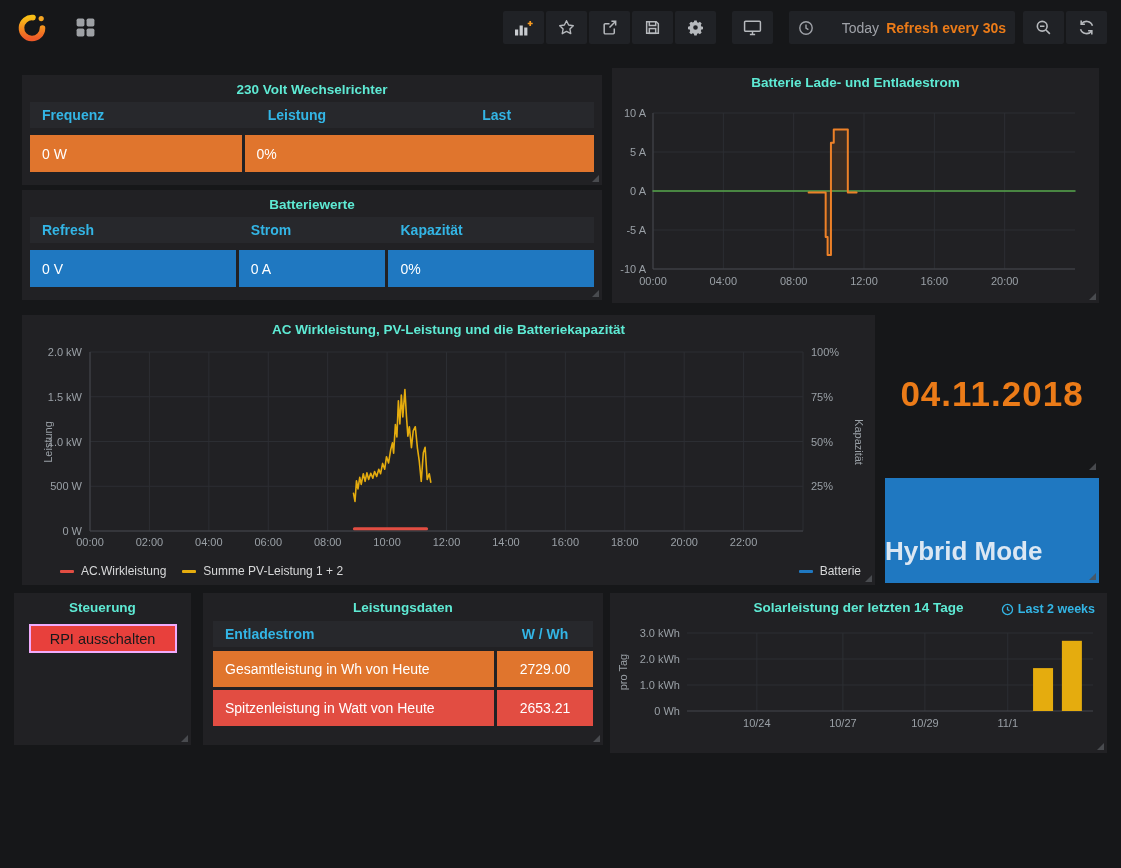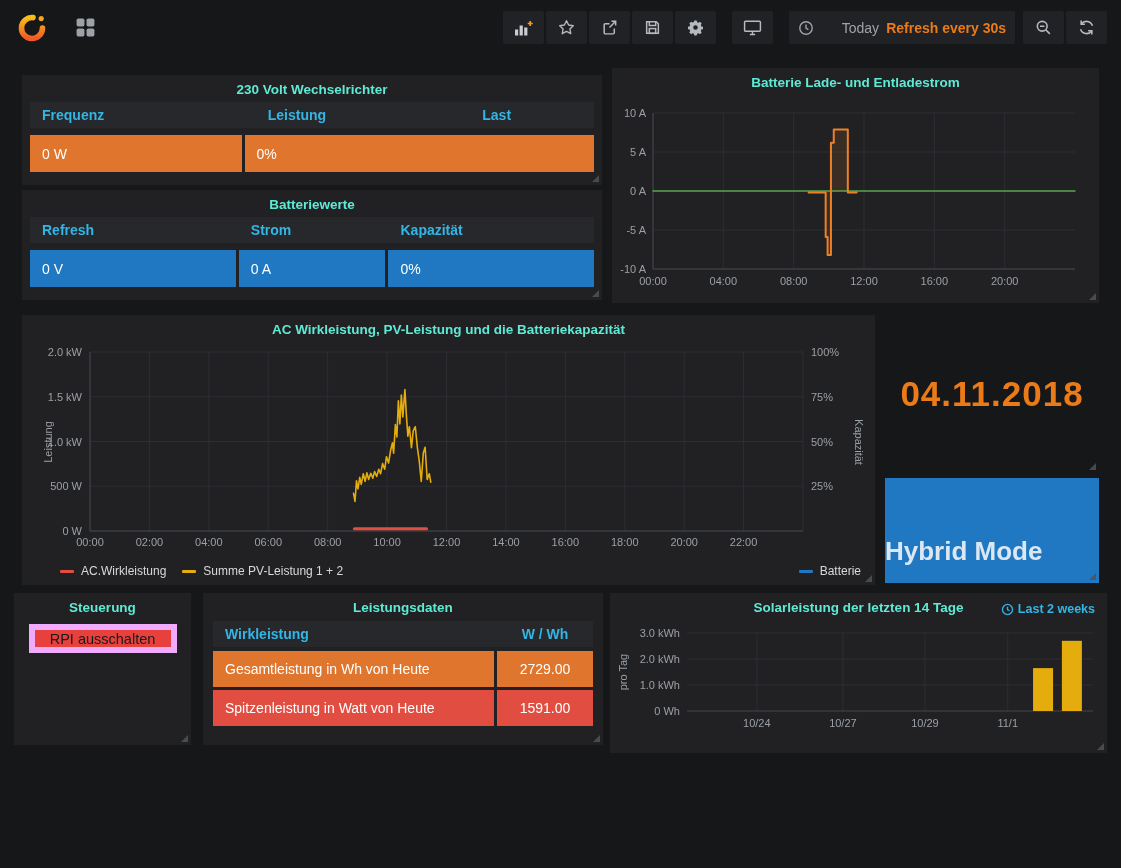--- a/index.html
+++ b/index.html
@@ -45,21 +45,21 @@
   .leg-item.right { margin-left:auto; margin-right:2px; }
   .dash { display:inline-block; width:14px; height:3px; border-radius:1px; margin-right:7px; }
   .dash.red { background:var(--red); } .dash.yellow { background:var(--yellow); } .dash.blue { background:var(--blue); }
   .badge { position:absolute; top:9px; right:12px; font-size:12.5px; font-weight:700; color:var(--header_blue); display:flex; align-items:center; gap:4px; cursor:pointer; z-index:2; }
 
   
   .date-display { display:flex; align-items:center; justify-content:center; height:100%; font-size:35px; font-weight:700; color:var(--brand_orange); letter-spacing:1px; }
   .hybrid { display:flex; align-items:flex-end; justify-content:flex-start; padding-bottom:16px; background:var(--blue); }
   .hybrid-label { font-size:26px; font-weight:700; color:#dbe7f3; }
 
-  .rpi-btn { display:block; margin:9px auto 0; width:148px; height:29px; background:var(--button_red); border:6px solid #f0abfc; color:#18191b; font-size:14.5px; font-family:"Liberation Sans",sans-serif; cursor:pointer; }
+  .rpi-btn { display:block; margin:9px auto 0; width:148px; height:29px; background:var(--button_red); border:2px solid #f0abfc; color:#18191b; font-size:14.5px; font-family:"Liberation Sans",sans-serif; cursor:pointer; }
 
   .ltable { margin:6px 10px 0 10px; }
   .ltable .vt-head { margin-bottom:4px; }
   .ltable .name { flex:1; }
   .ltable .val  { width:96px; display:flex; align-items:center; justify-content:center; padding-left:0 !important; }
   .ltable .vt-head .val { font-weight:700; }
   .ltable .vt-row { height:36px; margin-bottom:3px; }
   .row-orange { background:var(--orange); }
   .row-red { background:var(--red); }
 </style>
@@ -300,30 +300,30 @@
   <section class="panel" style="left:14px;top:593px;width:177px;height:152px">
     <h2 class="panel-title">Steuerung</h2>
     <button class="rpi-btn">RPI ausschalten</button>
     <span class="rz"></span>
   </section>
 
   <section class="panel" style="left:203px;top:593px;width:400px;height:152px">
     <h2 class="panel-title">Leistungsdaten</h2>
     <div class="vtable ltable">
       <div class="vt-head">
-        <span class="hc name">Wirkleistung</span>
+        <span class="hc name">Entladestrom</span>
         <span class="hc val">W / Wh</span>
       </div>
       <div class="vt-row">
         <span class="vc name row-orange">Gesamtleistung in Wh von Heute</span>
         <span class="vc val row-orange">2729.00</span>
       </div>
       <div class="vt-row">
         <span class="vc name row-red">Spitzenleistung in Watt von Heute</span>
-        <span class="vc val row-red">1591.00</span>
+        <span class="vc val row-red">2653.21</span>
       </div>
     </div>
     <span class="rz"></span>
   </section>
 
   <section class="panel" style="left:610px;top:593px;width:497px;height:160px">
     <h2 class="panel-title">Solarleistung der letzten 14 Tage</h2>
     <span class="badge">
       <svg width="13" height="13" viewBox="0 0 16 16">
         <circle cx="8" cy="8" r="6.2" fill="none" stroke="#33b5e5" stroke-width="1.6"></circle>

